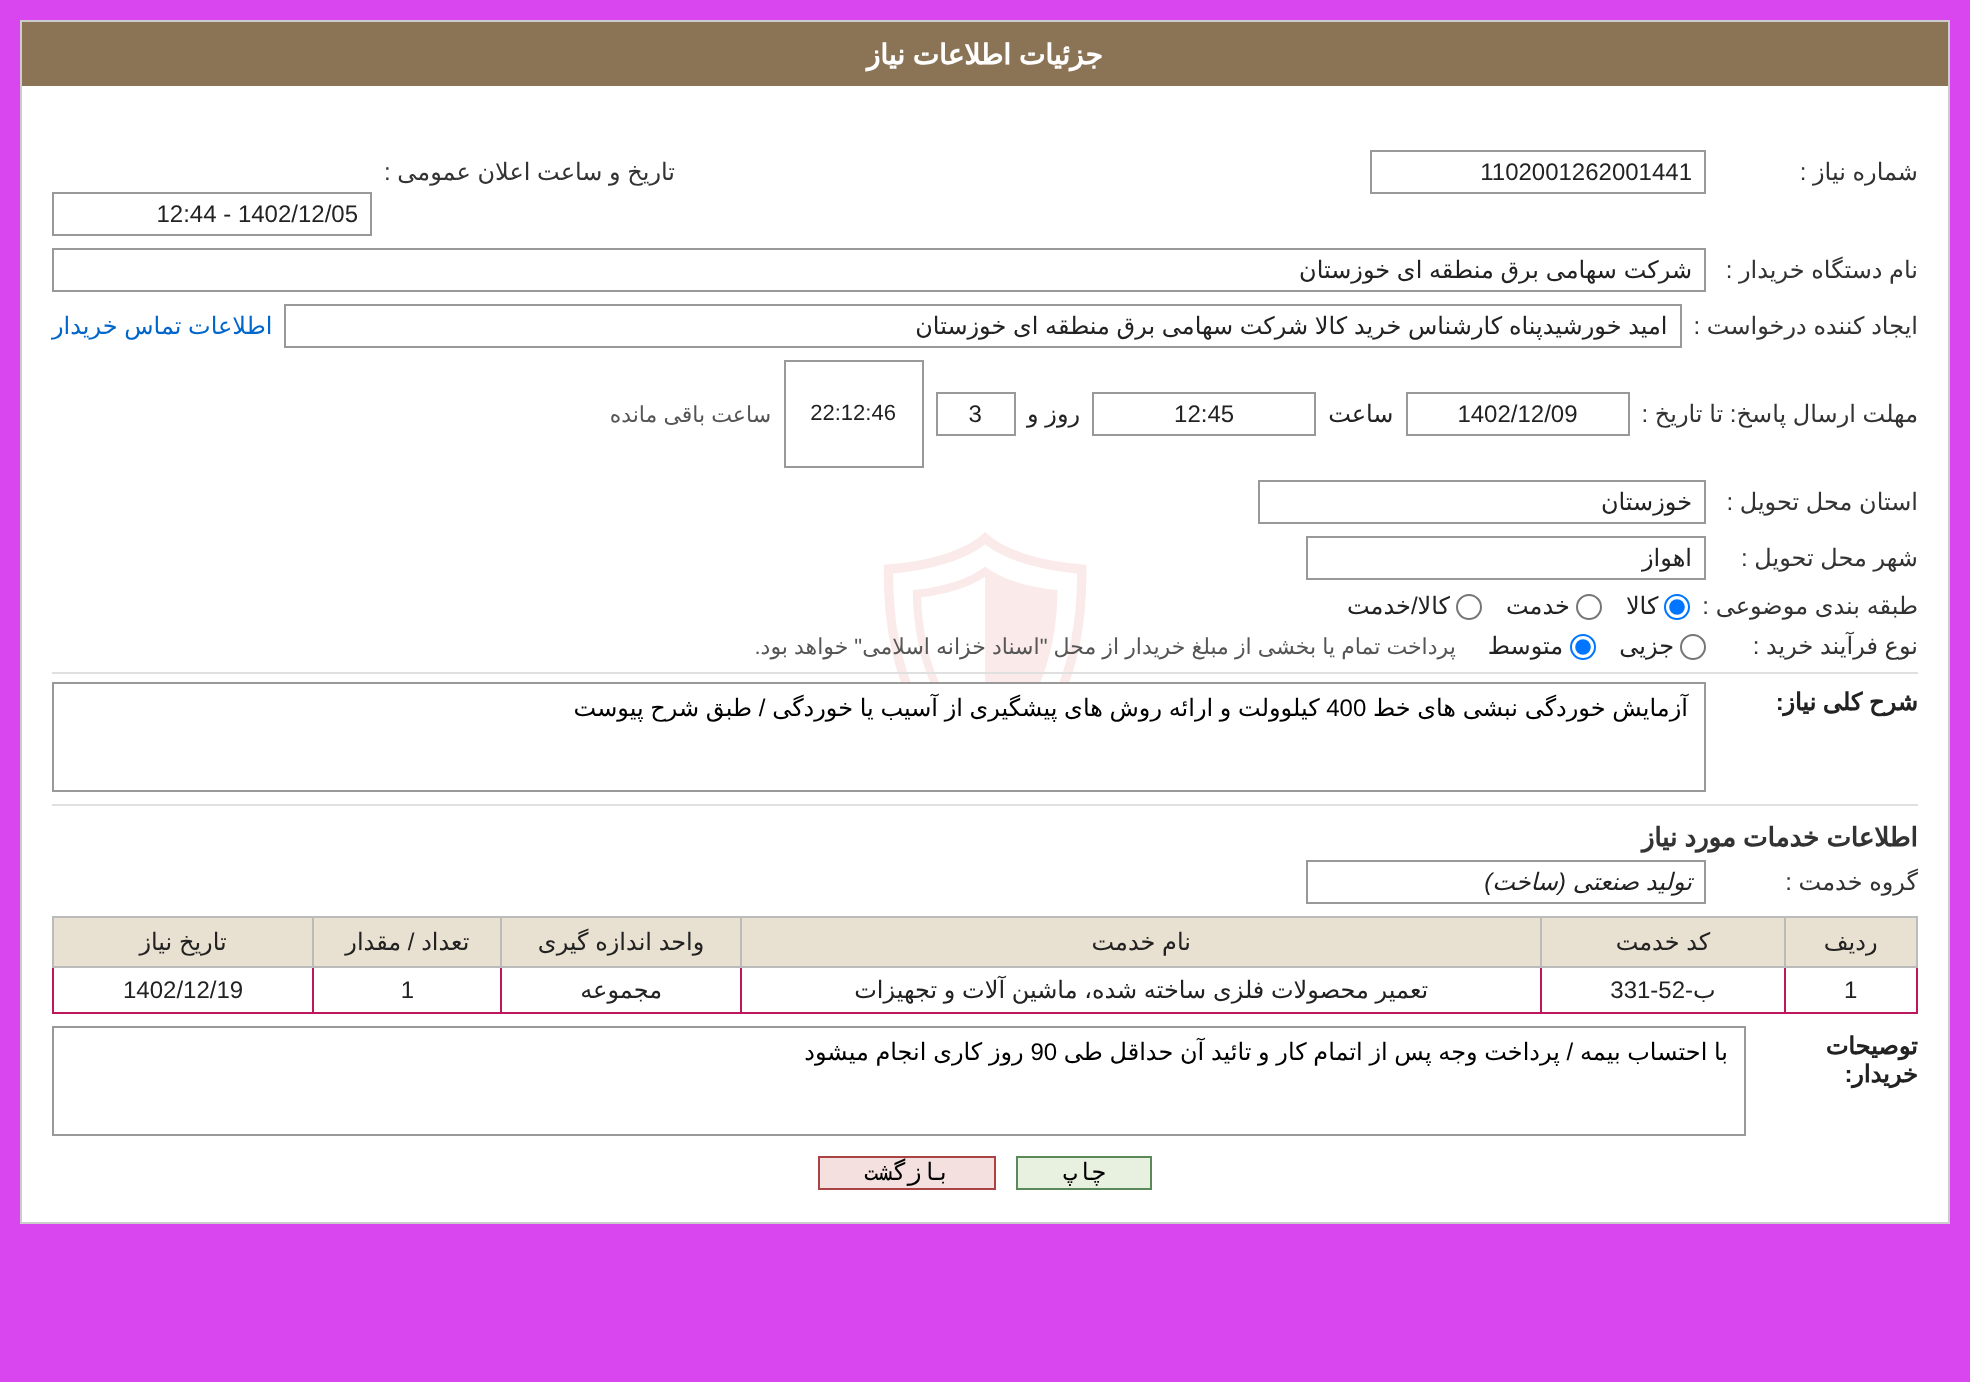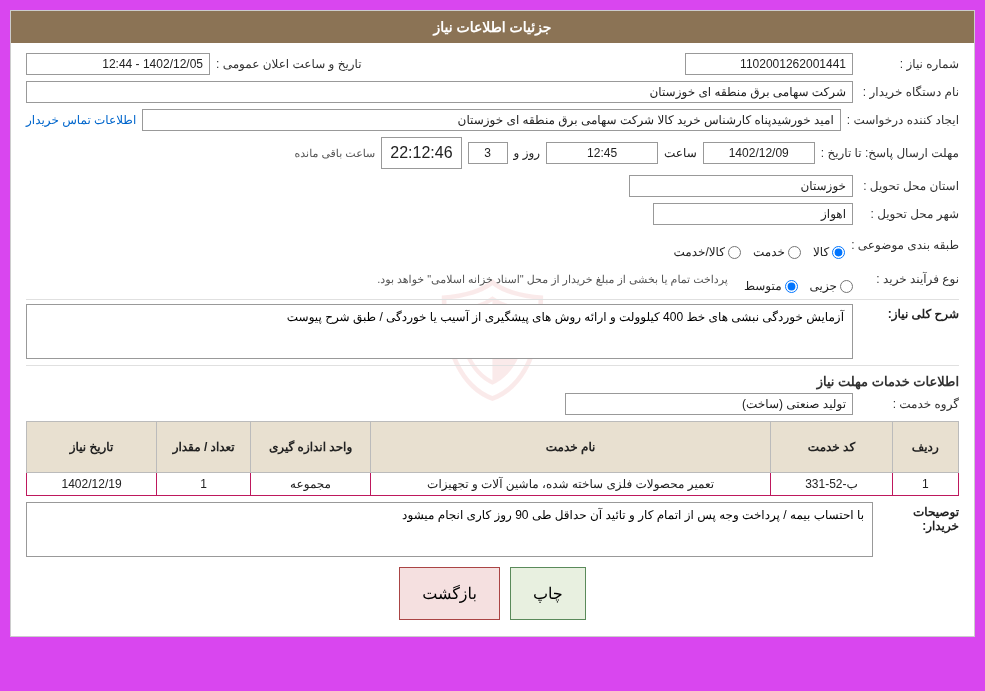--- a/index.html
+++ b/index.html
@@ -73,27 +73,26 @@
     }
     .radio-group {
       display: flex;
       align-items: center;
       gap: 12px;
     }
     .radio-item {
       display: flex;
       align-items: center;
       gap: 3px;
-      margin-top: 14px;
     }
     .countdown-box {
       border: 1px solid #999;
       background: #fff;
-      padding: 6px 8px;
-      font-size: 16px;
+      padding: 20px 8px;
+      font-size: 11px;
       min-width: 70px;
       text-align: center;
     }
     .notice-text {
       font-size: 11px;
       color: #555;
     }
     .tarikh-box {
       border: 1px solid #999;
       background: #fff;
@@ -116,38 +115,38 @@
     
     .services-table {
       width: 100%;
       border-collapse: collapse;
       margin: 6px 0;
       font-size: 12px;
     }
     .services-table th {
       background: #e8e0d0;
       border: 1px solid #bbb;
-      padding: 18px 8px;
-      font-weight: bold;
+      padding: 5px 8px;
+      font-weight: normal;
     }
     .services-table td {
       border: 1px solid #be185d;
       padding: 4px 24px;
       text-align: center;
     }
     .button-row {
       display: flex;
       justify-content: center;
       gap: 10px;
       margin: 10px 0 6px 0;
     }
     .btn {
-      padding: 16px 22px;
-      font-size: 16px;
-      font-family: Liberation Serif, serif;
+      padding: 0 22px;
+      font-size: 12px;
+      font-family: Liberation Mono, monospace;
       cursor: pointer;
       border: 1px solid #888;
       background: #f0f0f0;
     }
     .btn-green {
       background: #e8f0e0;
       border-color: #5a8a5a;
     }
     .btn-red {
       background: #f5e0e0;
@@ -201,21 +200,21 @@
 
       <div class="shield-watermark">🛡</div>
 
       <div class="content-relative">
 
         <div class="info-row">
           <span class="label">شماره نیاز :</span>
           <div class="field-box" style="width:168px;">1102001262001441</div>
           <div style="flex:1;"></div>
           <span class="label">تاریخ و ساعت اعلان عمومی :</span>
-          <div class="field-box" style="width:184px;">1402/12/05 - 12:44</div>
+          <div class="field-box" style="width:160px;margin-top:43px;">1402/12/05 - 12:44</div>
         </div>
 
         <div class="info-row">
           <span class="label">نام دستگاه خریدار :</span>
           <div class="field-box field-wide">شرکت سهامی برق منطقه ای خوزستان</div>
         </div>
 
         <div class="info-row">
           <span class="label">ایجاد کننده درخواست :</span>
           <div class="field-box" style="flex:1;">امید خورشیدپناه کارشناس خرید کالا شرکت سهامی برق منطقه ای خوزستان</div>
@@ -278,25 +277,25 @@
 
         <hr class="row-divider">
 
         <div class="description-row">
           <span class="description-label">شرح کلی نیاز:</span>
           <textarea class="textarea-box" readonly="" style="">آزمایش خوردگی نبشی های خط 400 کیلوولت و ارائه روش های پیشگیری از آسیب یا خوردگی / طبق شرح پیوست</textarea>
         </div>
 
         <hr class="row-divider">
 
-        <div class="section-title">اطلاعات خدمات مهلت نیاز</div>
+        <div class="section-title">اطلاعات خدمات مورد نیاز</div>
 
         <div class="info-row">
           <span class="label">گروه خدمت :</span>
-          <div class="field-box" style="width:288px;">تولید صنعتی (ساخت)</div>
+          <div class="field-box" style="width:200px;font-style:italic;">تولید صنعتی (ساخت)</div>
         </div>
 
         <table class="services-table">
           <thead>
             <tr>
               <th>ردیف</th>
               <th>کد خدمت</th>
               <th>نام خدمت</th>
               <th>واحد اندازه گیری</th>
               <th>تعداد / مقدار</th>

